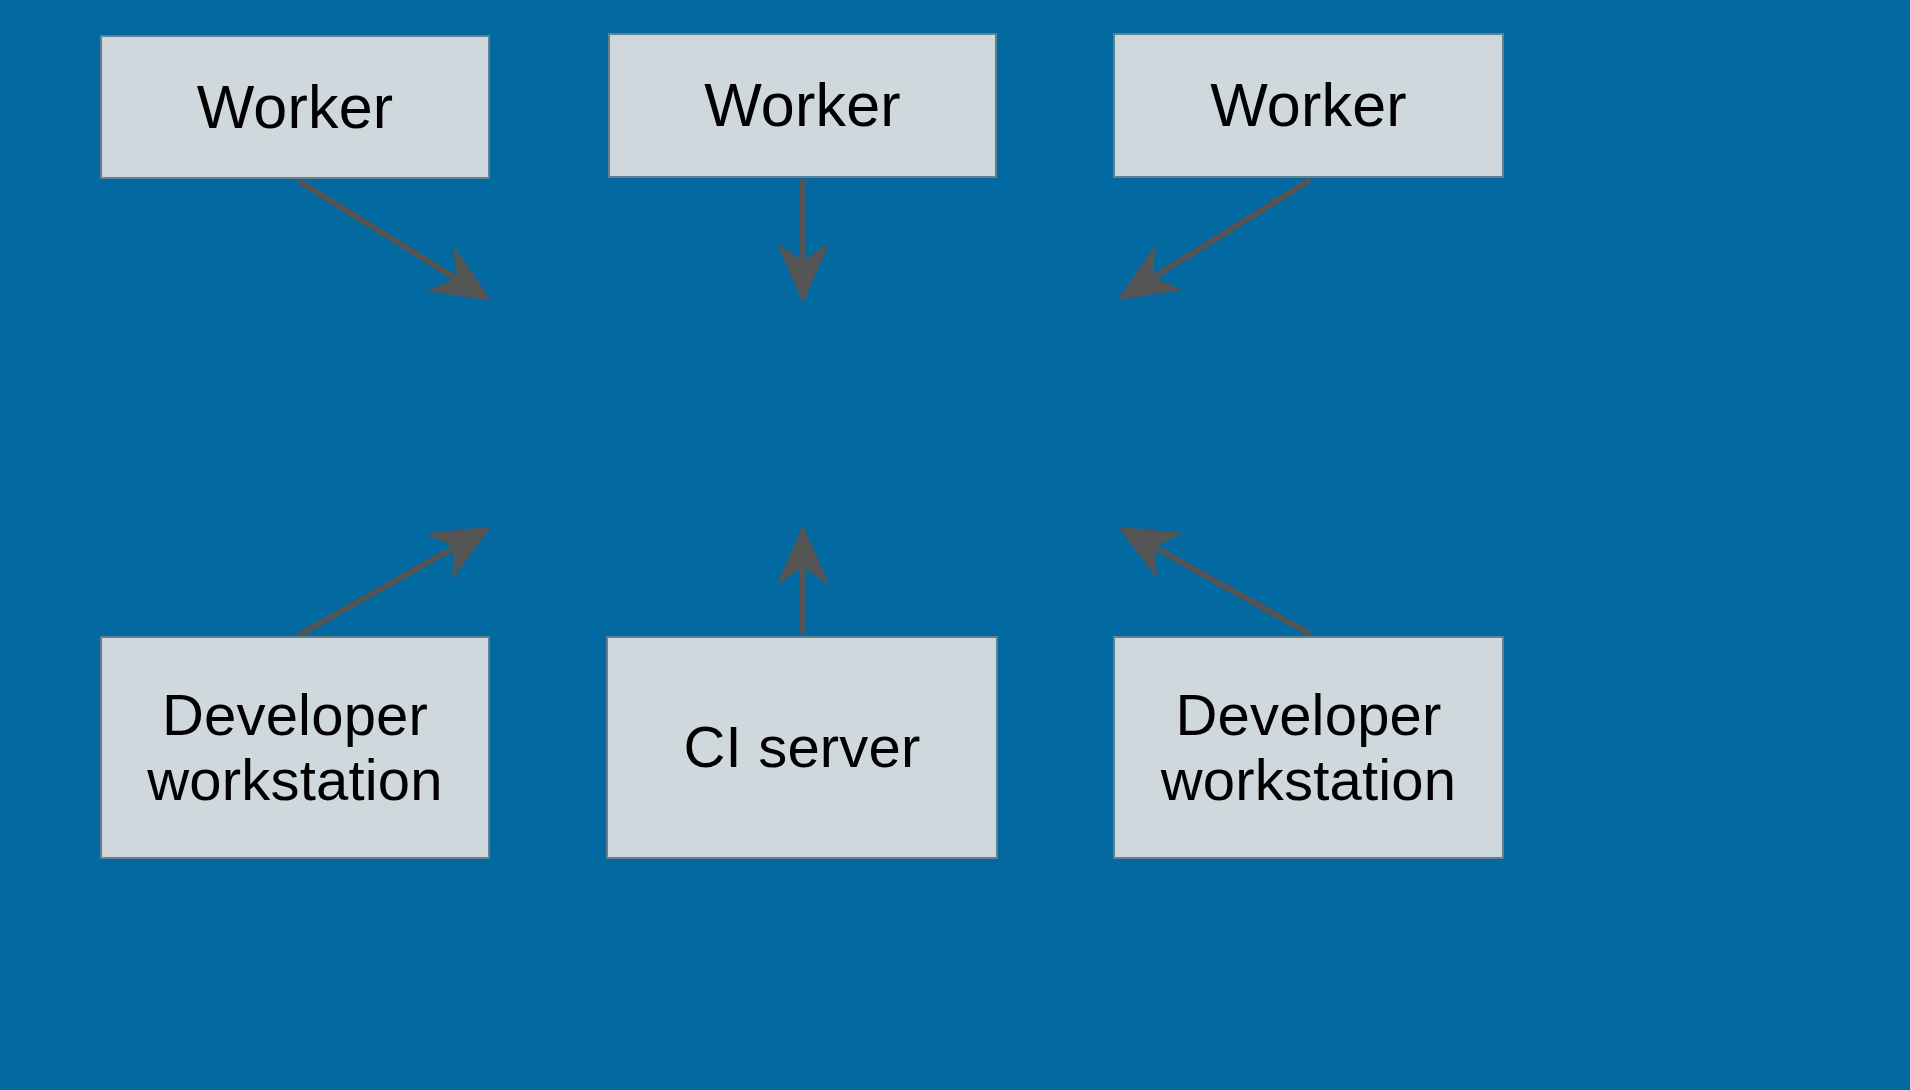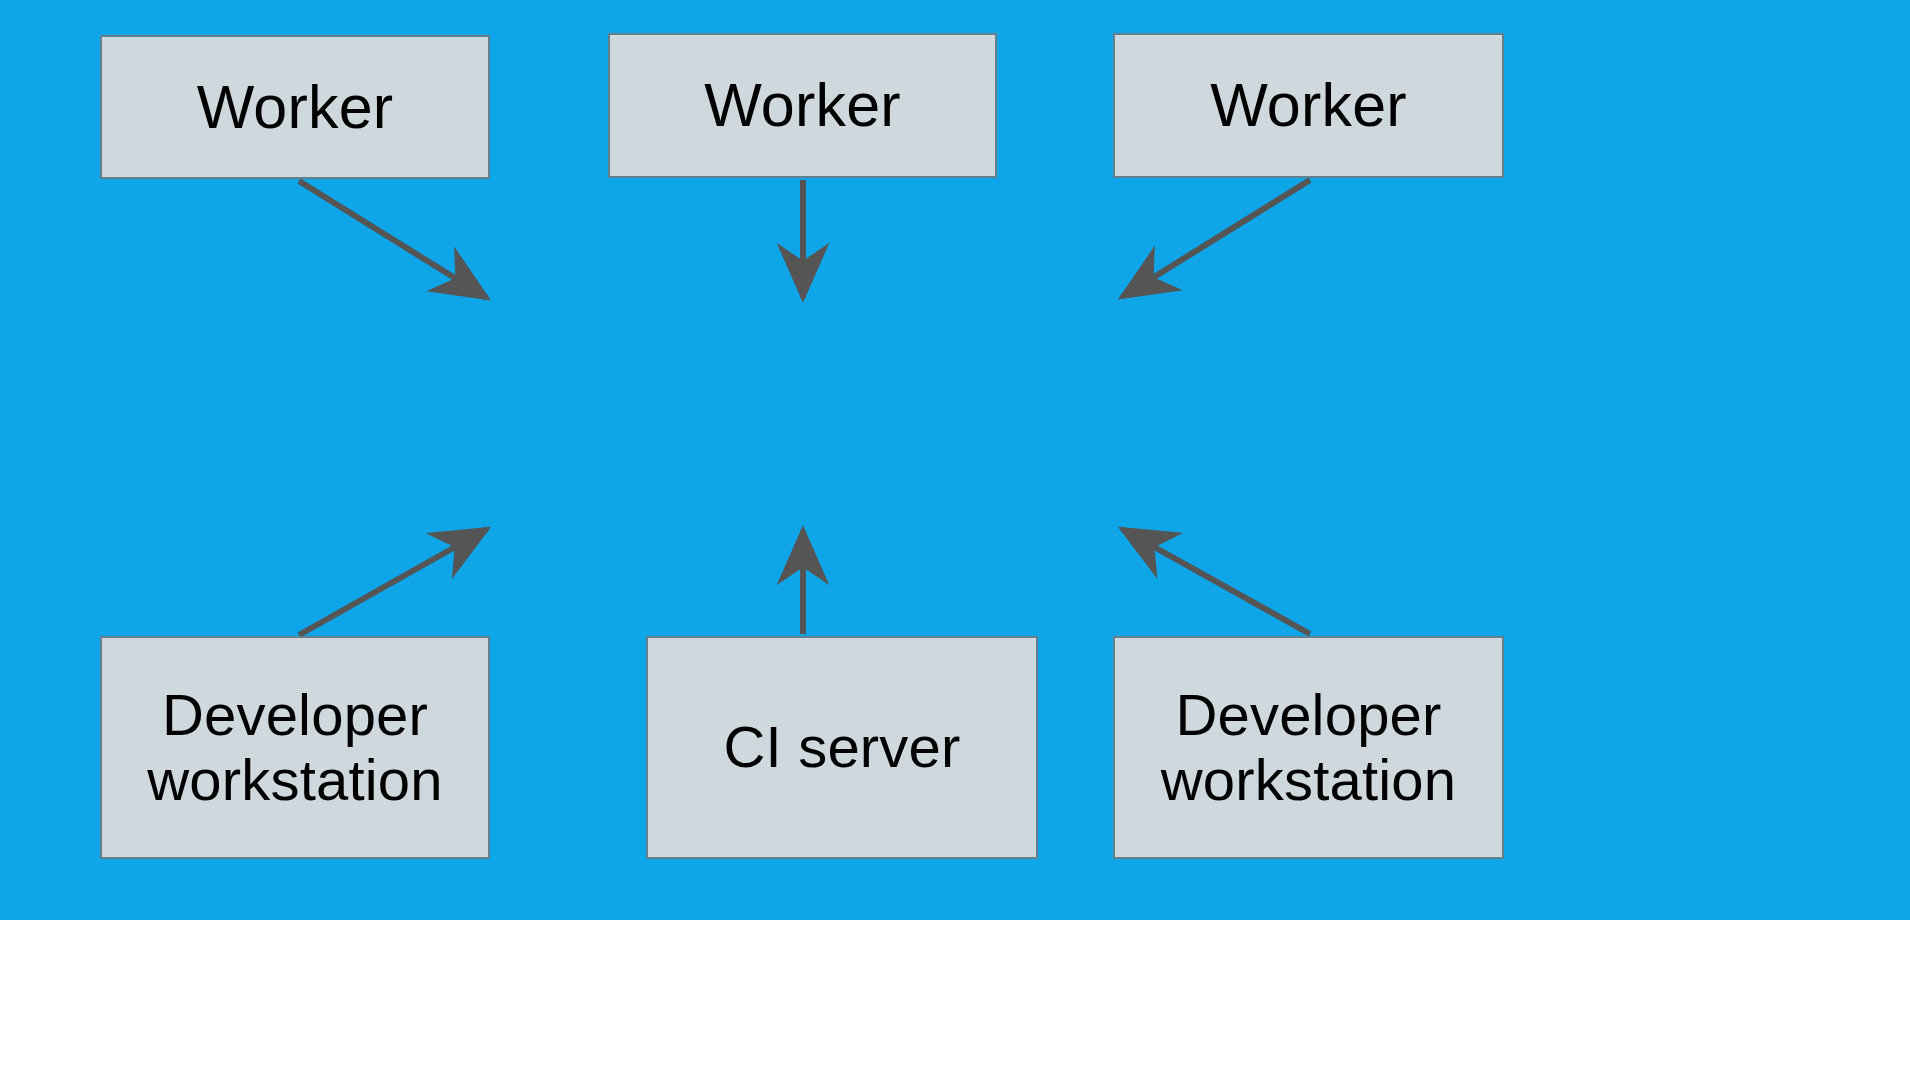--- a/index.html
+++ b/index.html
@@ -6,22 +6,22 @@
     margin: 0;
     padding: 0;
     background: #ffffff;
   }
   body {
     font-family: "Liberation Sans", sans-serif;
   }
   #diagram-root {
     position: relative;
     width: 1910px;
-    height: 920px;
-    background: #0ea5e9;
+    height: 1090px;
+    background: #0369a1;
     overflow: hidden;
   }
   #edge-layer {
     position: absolute;
     left: 0;
     top: 0;
     width: 1910px;
     height: 1090px;
     pointer-events: none;
   }
@@ -49,21 +49,21 @@
   
   #node-worker-left   { left: 100px;  top: 35px;  width: 390px;  height: 144px; font-size: 61px; }
   #node-worker-center { left: 608px;  top: 33px;  width: 389px;  height: 145px; font-size: 61px; }
   #node-worker-right  { left: 1113px; top: 33px;  width: 391px;  height: 145px; font-size: 61px; }
 
   
   #node-build-master  { left: 487px;  top: 302px; width: 628px;  height: 224px; font-size: 58px; }
 
   
   #node-dev-left      { left: 100px;  top: 636px; width: 390px;  height: 223px; font-size: 58px; }
-  #node-ci-server     { left: 606px;  top: 636px; width: 392px;  height: 223px; font-size: 58px; margin-left: 40px; }
+  #node-ci-server     { left: 606px;  top: 636px; width: 392px;  height: 223px; font-size: 58px; }
   #node-dev-right     { left: 1113px; top: 636px; width: 391px;  height: 223px; font-size: 58px; }
 </style>
 </head>
 <body>
 
 <div id="diagram-root">
 
   <svg id="edge-layer" viewBox="0 0 1910 1090" width="1910" height="1090" xmlns="http://www.w3.org/2000/svg">
     <defs>
       <marker id="arrowhead" markerWidth="10" markerHeight="9" refX="9.2" refY="4.5" orient="auto" markerUnits="strokeWidth">

